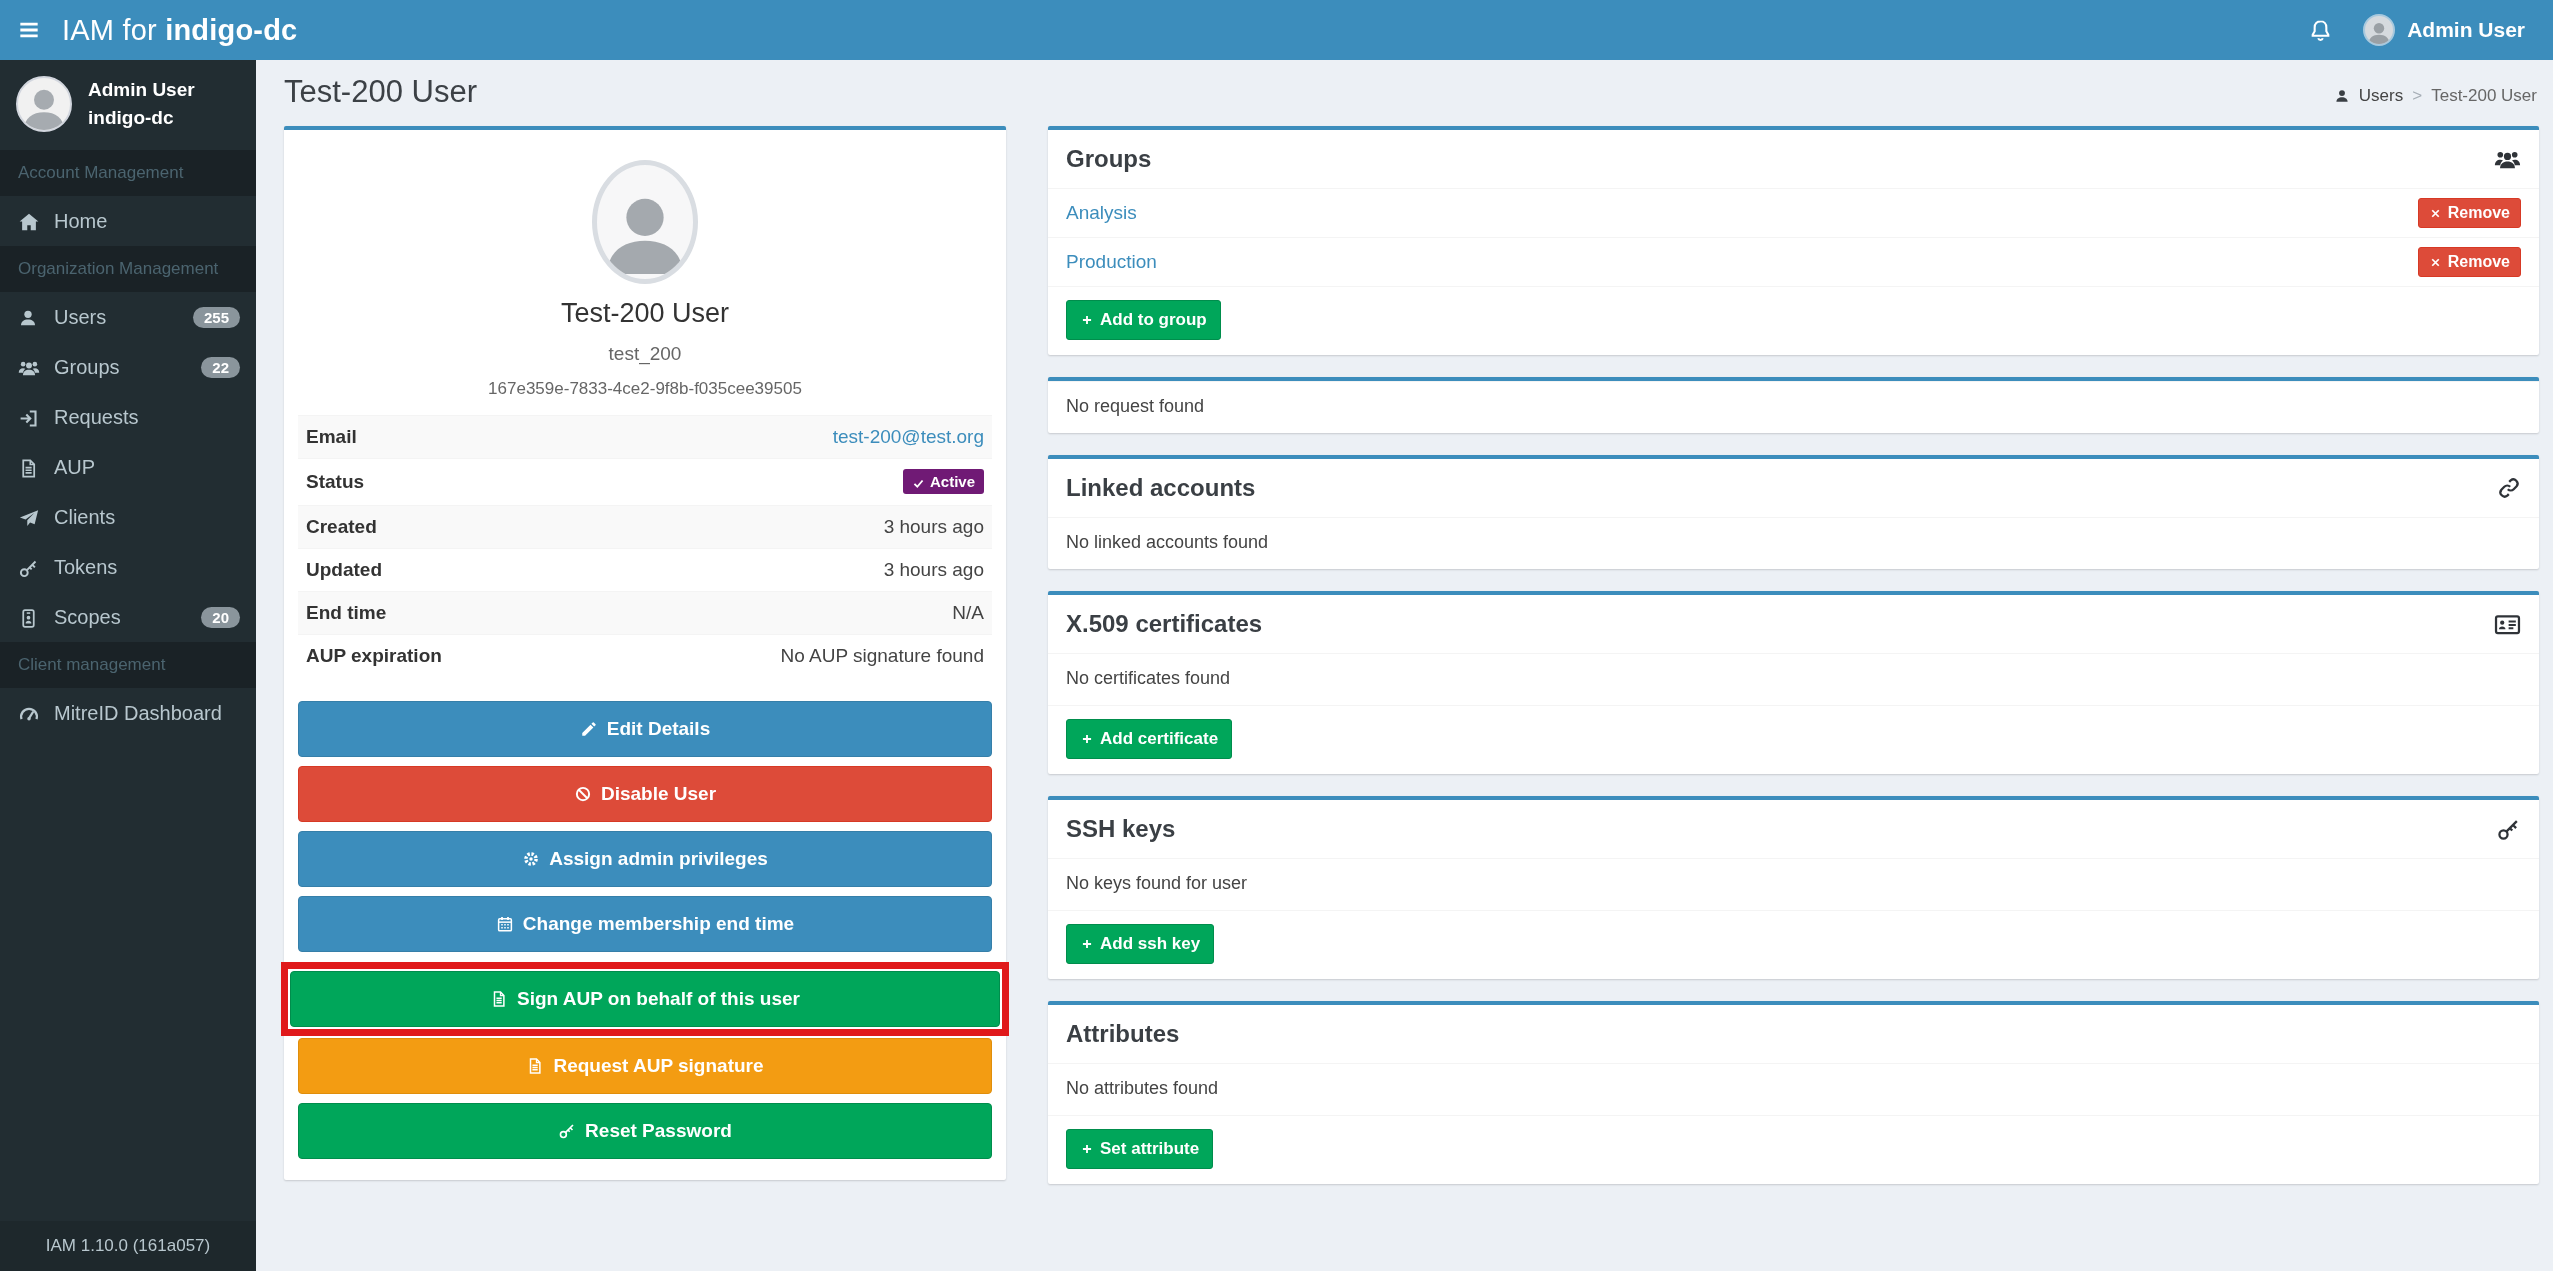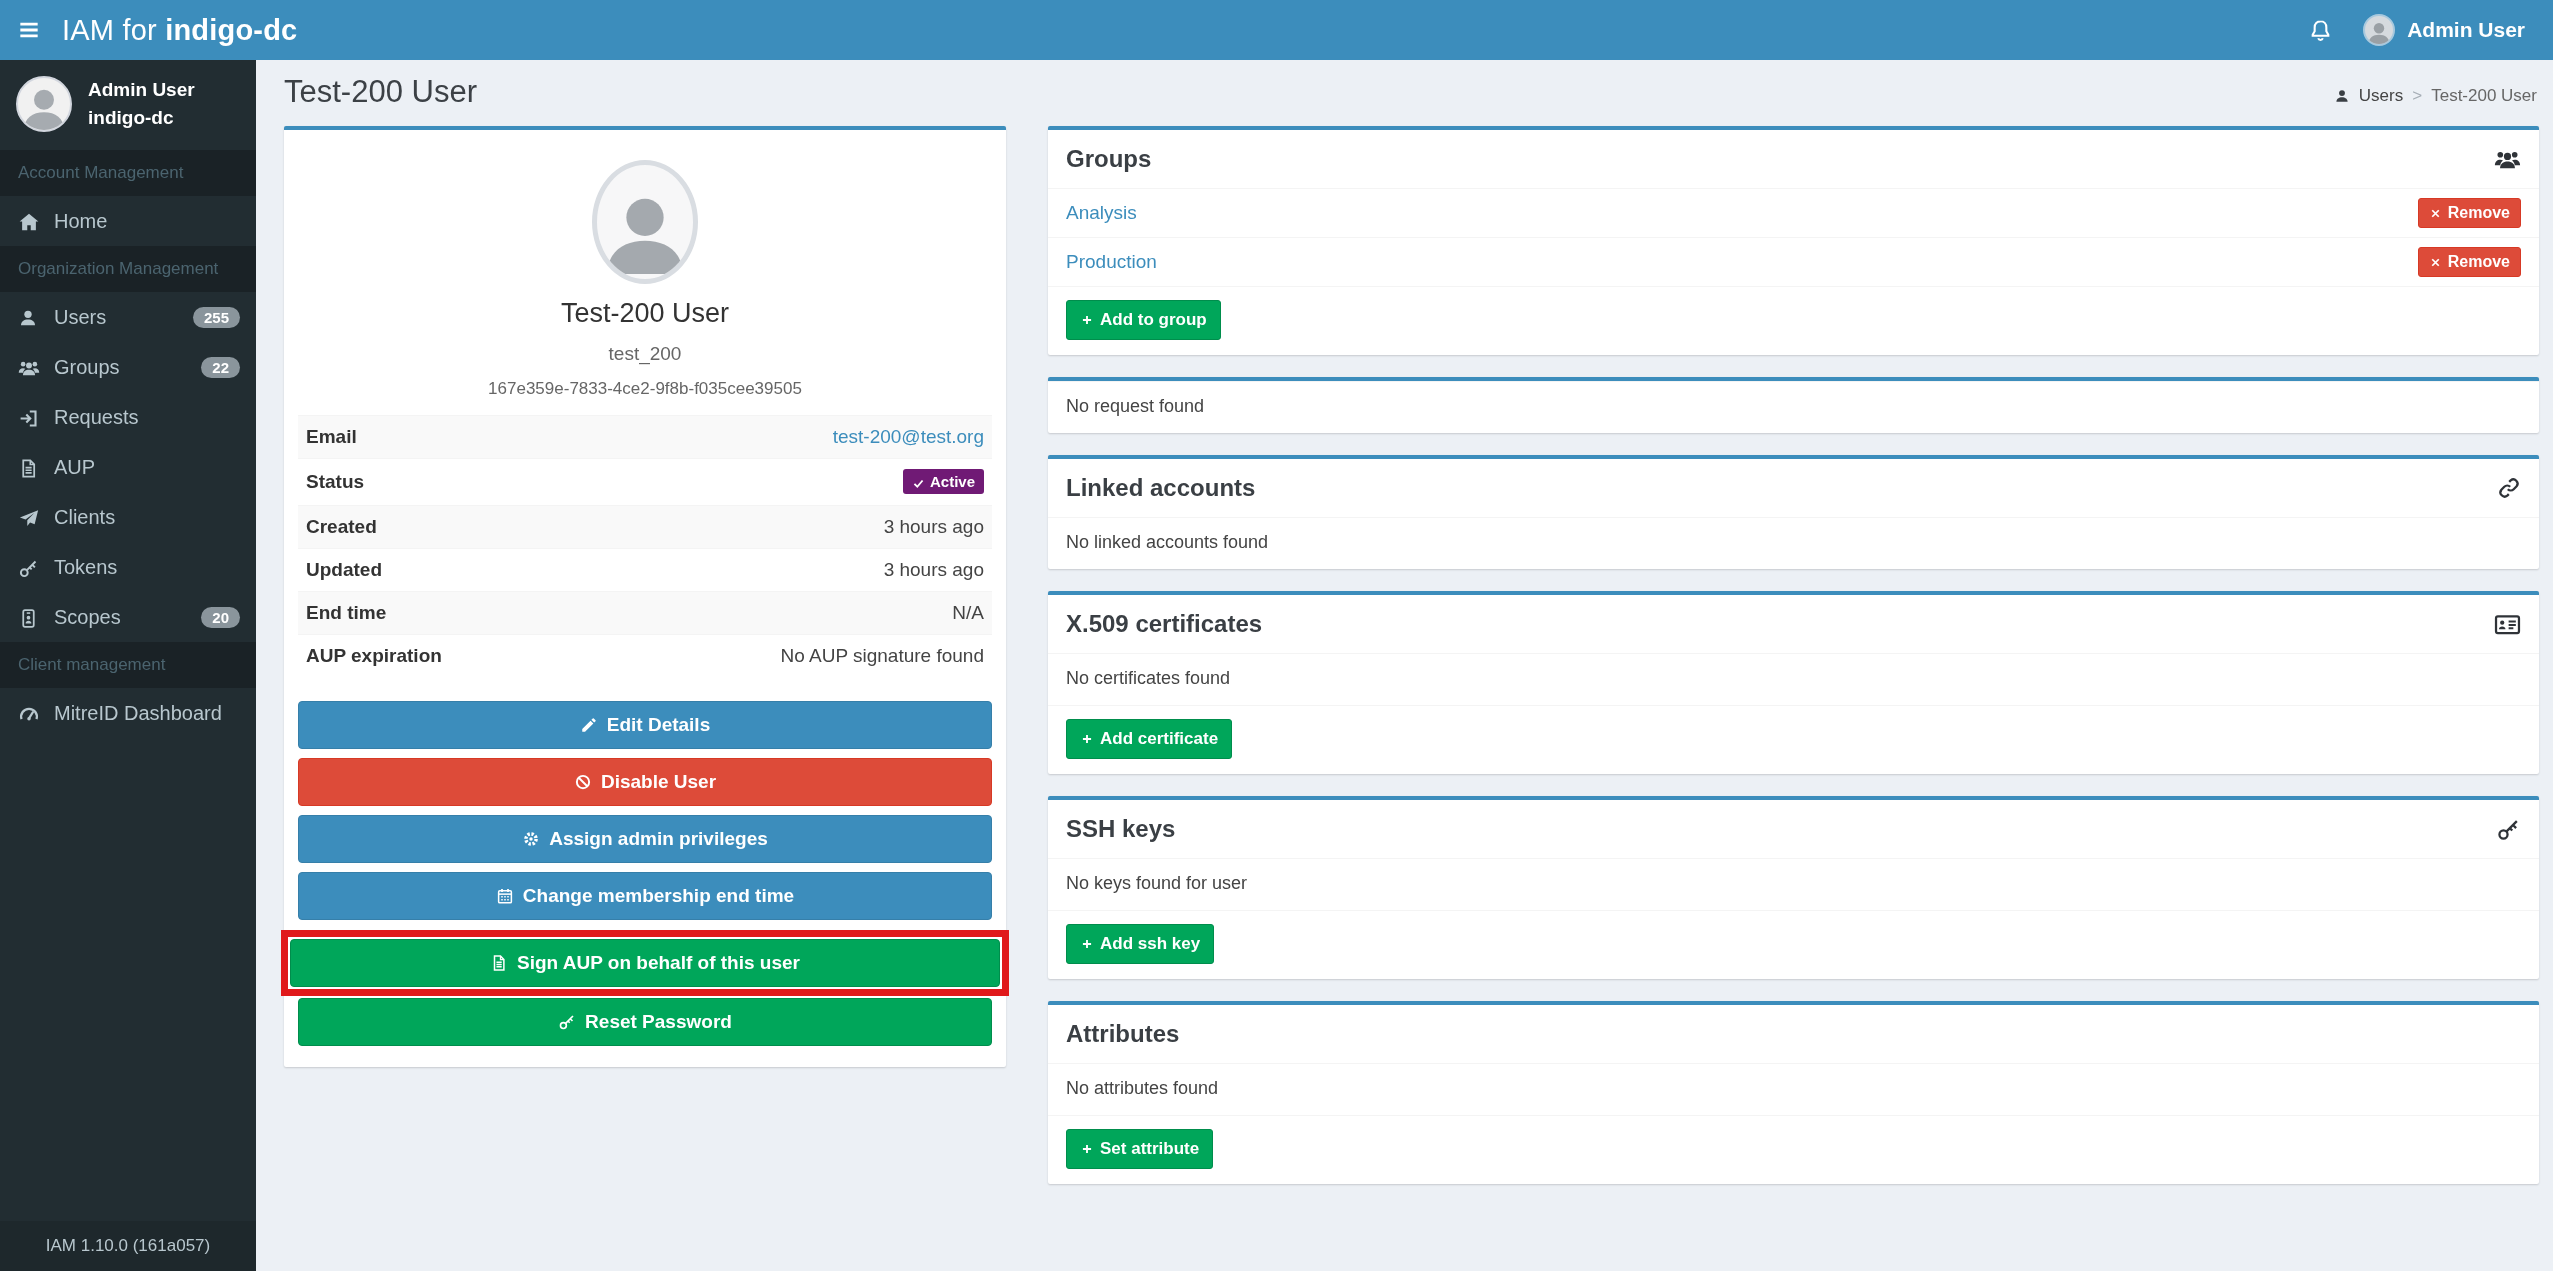--- a/index.html
+++ b/index.html
@@ -60,21 +60,21 @@
   table.details { width:100%; border-collapse:collapse; font-size:19px; }
   table.details td { padding:10px 8px; border-top:1px solid #f4f4f4; }
   table.details tr.striped td { background:#f9f9f9; }
   td.dl { font-weight:bold; color:#333; text-align:left; width:40%; }
   td.dv { text-align:right; color:#444; }
   a.link { color:#3c8dbc; text-decoration:none; cursor:pointer; }
   .badge-active { display:inline-flex; align-items:flex-end; gap:5px; background:#701a75; color:#fff;
                   font-size:15px; font-weight:bold; padding:4px 9px; border-radius:3px; }
 
   .actions { margin-top:24px; display:flex; flex-direction:column; }
-  .btn-block { height:48px; border-radius:4px; color:#fff; font-weight:bold; font-size:19px;
+  .btn-block { height:56px; border-radius:4px; color:#fff; font-weight:bold; font-size:19px;
                display:flex; align-items:center; justify-content:center; gap:9px;
                margin-bottom:9px; cursor:pointer; border:1px solid transparent; }
   .btn-primary { background:#3c8dbc; border-color:#367fa9; }
   .btn-danger  { background:#dd4b39; border-color:#d73925; }
   .btn-success { background:#00a65a; border-color:#008d4c; }
   .btn-warning { background:#f39c12; border-color:#e08e0b; }
   .annotation { border:7px solid #e0191b; margin:1px -17px 2px; padding:2px; }
   .annotation .btn-block { margin-bottom:0; }
 
   
@@ -382,20 +382,26 @@
             <span>Change membership end time</span>
           </button>
           <div class="annotation">
             <button class="btn-block btn-success" style="width:100%">
               <svg class="icon" width="18" height="18">
                   <use href="#i-file"></use>
                 </svg>
               <span>Sign AUP on behalf of this user</span>
             </button>
           </div>
+          <button class="btn-block btn-warning">
+            <svg class="icon" width="18" height="18">
+                <use href="#i-file"></use>
+              </svg>
+            <span>Request AUP signature</span>
+          </button>
           <button class="btn-block btn-success">
             <svg class="icon" width="18" height="18">
                 <use href="#i-key"></use>
               </svg>
             <span>Reset Password</span>
           </button>
         </div>
       </section>
     </div>
 

